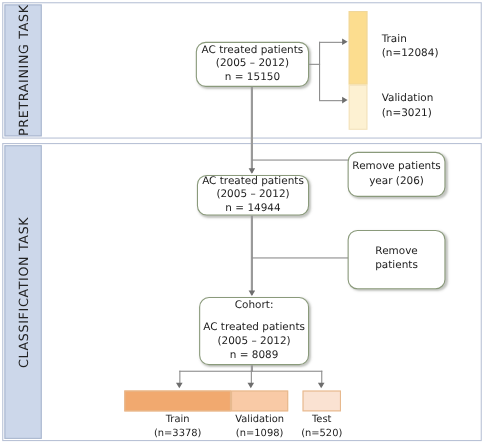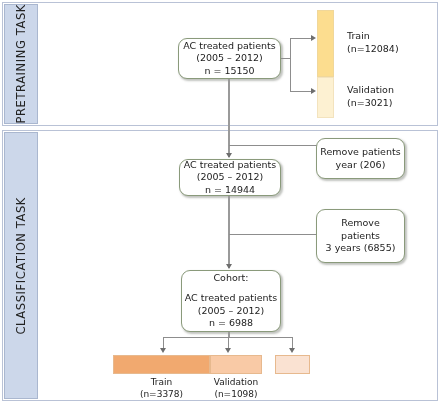--- a/index.html
+++ b/index.html
@@ -118,29 +118,28 @@
   </div>
 
   <div class="ln-v thick" style="left:228px;top:196px;height:72px;"></div>
   <div class="arrow-d" style="left:225.5px;top:264px;"></div>
 
   <div class="ln-h" style="left:229px;top:234px;width:88px;"></div>
 
   <div class="node" id="node-remove-censored">
     <span class="ln">Remove</span>
     <span class="ln">patients</span>
-    <span class="ln">3 years (6855)</span>
   </div>
 
   <div class="node" id="node-final-cohort">
     <span class="ln">Cohort:</span>
     <span class="gap"></span>
     <span class="ln">AC treated patients</span>
     <span class="ln">(2005 – 2012)</span>
-    <span class="ln">n = 6988</span>
+    <span class="ln">n = 8089</span>
   </div>
 
   <div class="ln-v thick" style="left:228px;top:332px;height:6px;"></div>
   <div class="ln-h" style="left:163px;top:337px;width:130px;"></div>
   <div class="ln-v" style="left:163px;top:337px;height:14px;"></div>
   <div class="arrow-d" style="left:160px;top:348px;"></div>
   <div class="ln-v" style="left:228px;top:337px;height:14px;"></div>
   <div class="arrow-d" style="left:225px;top:348px;"></div>
   <div class="ln-v" style="left:292px;top:337px;height:14px;"></div>
   <div class="arrow-d" style="left:289px;top:348px;"></div>
@@ -150,14 +149,18 @@
   <div class="bar" id="bar-test" style="background:#fae2d2;"></div>
 
   <div class="bar-caption" style="left:113px;top:377px;width:97px;">
     <span style="display:block">Train</span>
     <span style="display:block">(n=3378)</span>
   </div>
   <div class="bar-caption" style="left:198px;top:377px;width:76px;">
     <span style="display:block">Validation</span>
     <span style="display:block">(n=1098)</span>
   </div>
+  <div class="bar-caption" style="left:264px;top:377px;width:57px;">
+    <span style="display:block">Test</span>
+    <span style="display:block">(n=520)</span>
+  </div>
 
 </div>
 
 </body></html>

